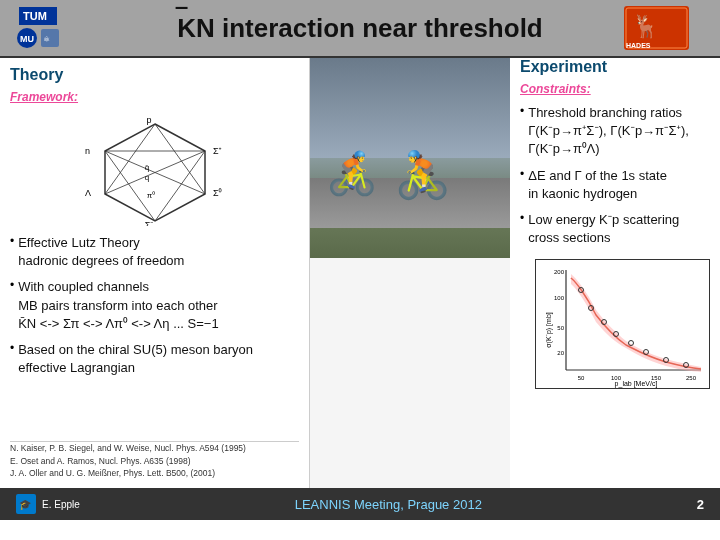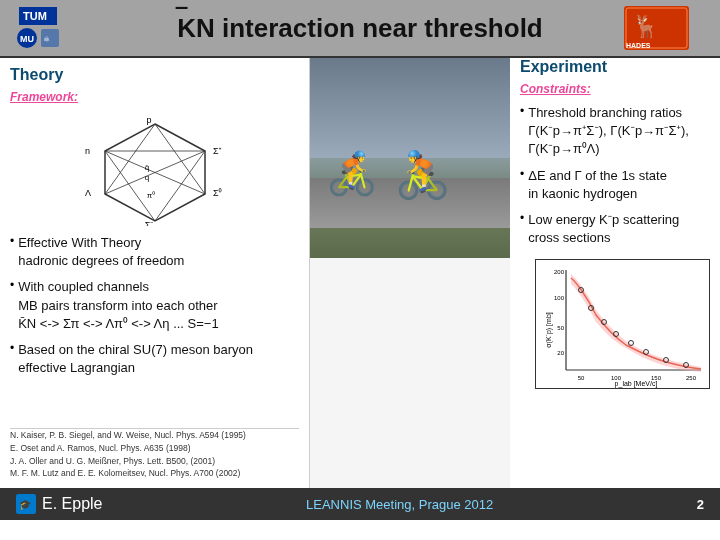--- a/index.html
+++ b/index.html
@@ -249,47 +249,46 @@
         <text x="82" y="54" font-size="8" font-family="Arial" text-anchor="middle">q̄</text>
         <text x="82" y="64" font-size="8" font-family="Arial" text-anchor="middle">q</text>
 
         <text x="86" y="82" font-size="8" font-family="Arial" text-anchor="middle">π⁰</text>
       </svg>
     </div>
 
     <div class="bullet-item">
       <span class="bullet">•</span>
       <span class="bullet-text">
-        <span>Effective With Theory</span><br>
+        <span>Effective Lutz Theory</span><br>
         <span class="italic">hadronic degrees of freedom</span>
       </span>
     </div>
 
     <div class="bullet-item">
       <span class="bullet">•</span>
       <span class="bullet-text">
         <span>With coupled channels</span><br>
         <span class="italic">MB pairs transform into each other</span><br>
         <span>K̄N &lt;-&gt; Σπ &lt;-&gt; Λπ⁰ &lt;-&gt; Λη ... S=−1</span>
       </span>
     </div>
 
     <div class="bullet-item">
       <span class="bullet">•</span>
       <span class="bullet-text">
-        <span>Based on the chiral SU(7)</span>
+        <span>Based on the chiral SU(5)</span>
         <span>meson baryon effective Lagrangian</span>
       </span>
     </div>
 
     <div class="references">
       <div>N. Kaiser, P. B. Siegel, and W. Weise, Nucl. Phys. A594 (1995)</div>
       <div>E. Oset and A. Ramos, Nucl. Phys. A635 (1998)</div>
       <div>J. A. Oller and U. G. Meißner, Phys. Lett. B500, (2001)</div>
-      <div>M. F. M. Lutz and E. E. Kolomeitsev, Nucl. Phys. A700 (2002)</div>
     </div>
   </div>
 
   <div class="middle-panel">
     <div class="bike-image">
       <div class="cyclist-container">
 
         <div style="position:absolute;top:0;left:0;width:100%;height:50%;background:linear-gradient(180deg,#6a7a8a,#9aaabb);"></div>
 
         <div style="position:absolute;bottom:0;left:0;width:100%;height:40%;background:linear-gradient(180deg,#7a8a6a,#5a6a4a);"></div>
@@ -377,17 +376,17 @@
   </div>
 
 </div>
 
 <div class="footer">
   <div class="footer-left">
     <svg width="20" height="20" viewBox="0 0 20 20">
       <rect width="20" height="20" rx="2" fill="#007acc"></rect>
       <text x="3" y="14" font-size="10" fill="white">🎓</text>
     </svg>
-    <span style="font-size:16px;text-align:right;">E. Epple</span>
+    <span style="font-size:10px;text-align:right;">E. Epple</span>
   </div>
   <div class="footer-center">LEANNIS Meeting, Prague 2012</div>
   <div class="footer-right">2</div>
 </div>
 
 </body></html>

